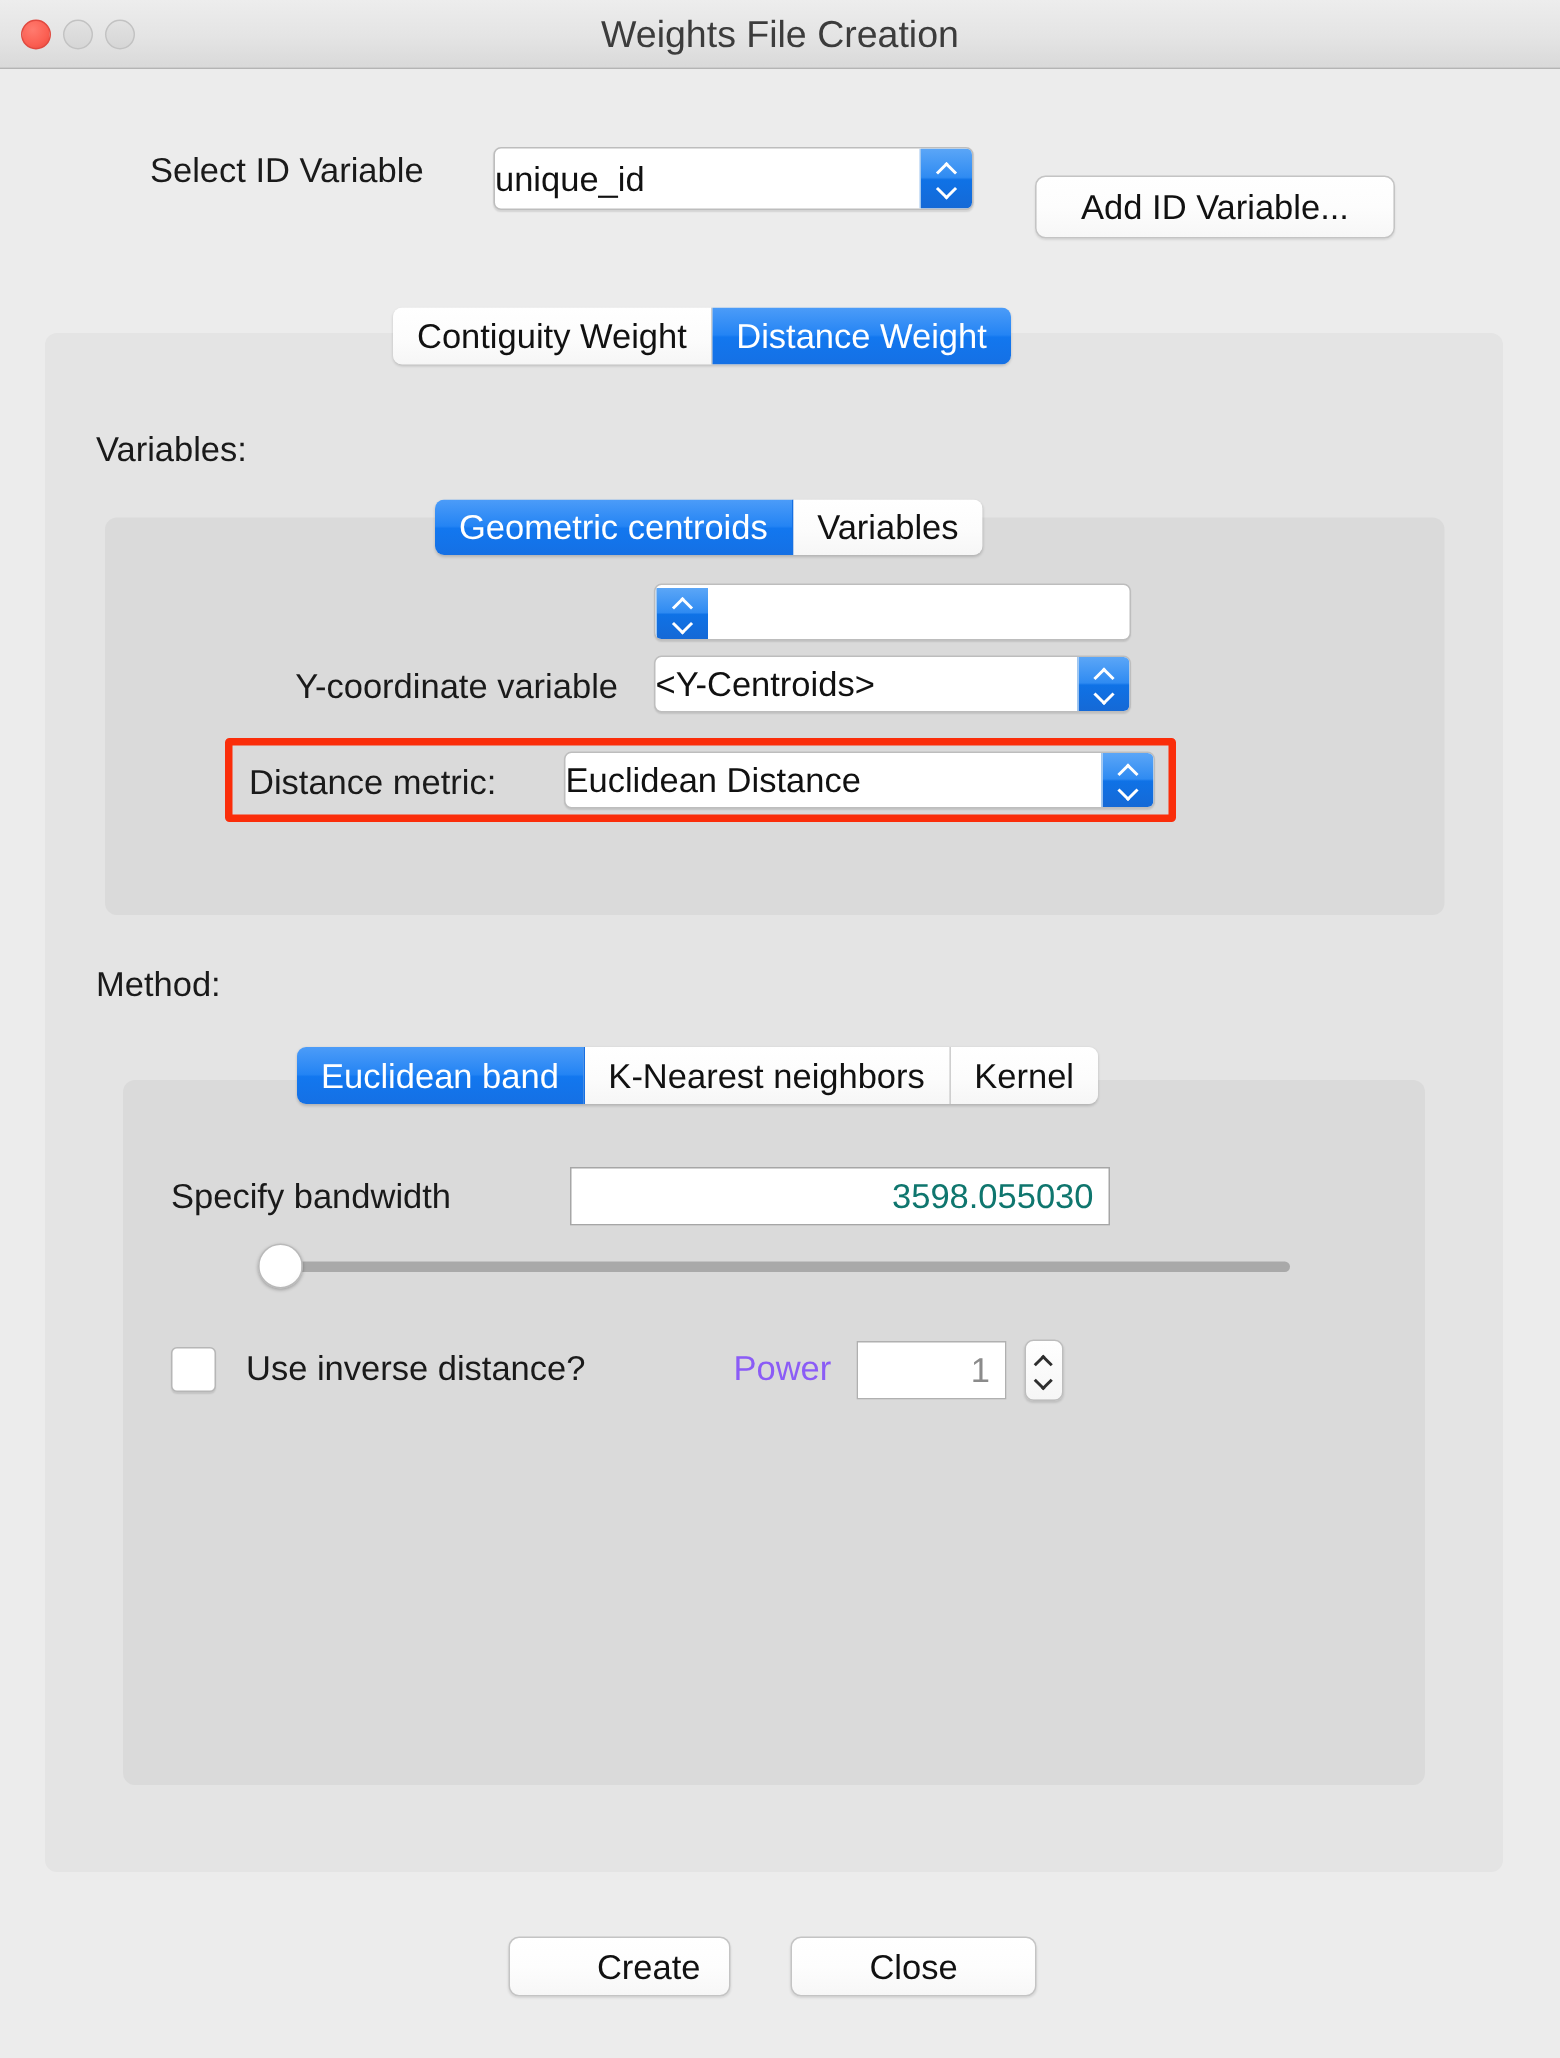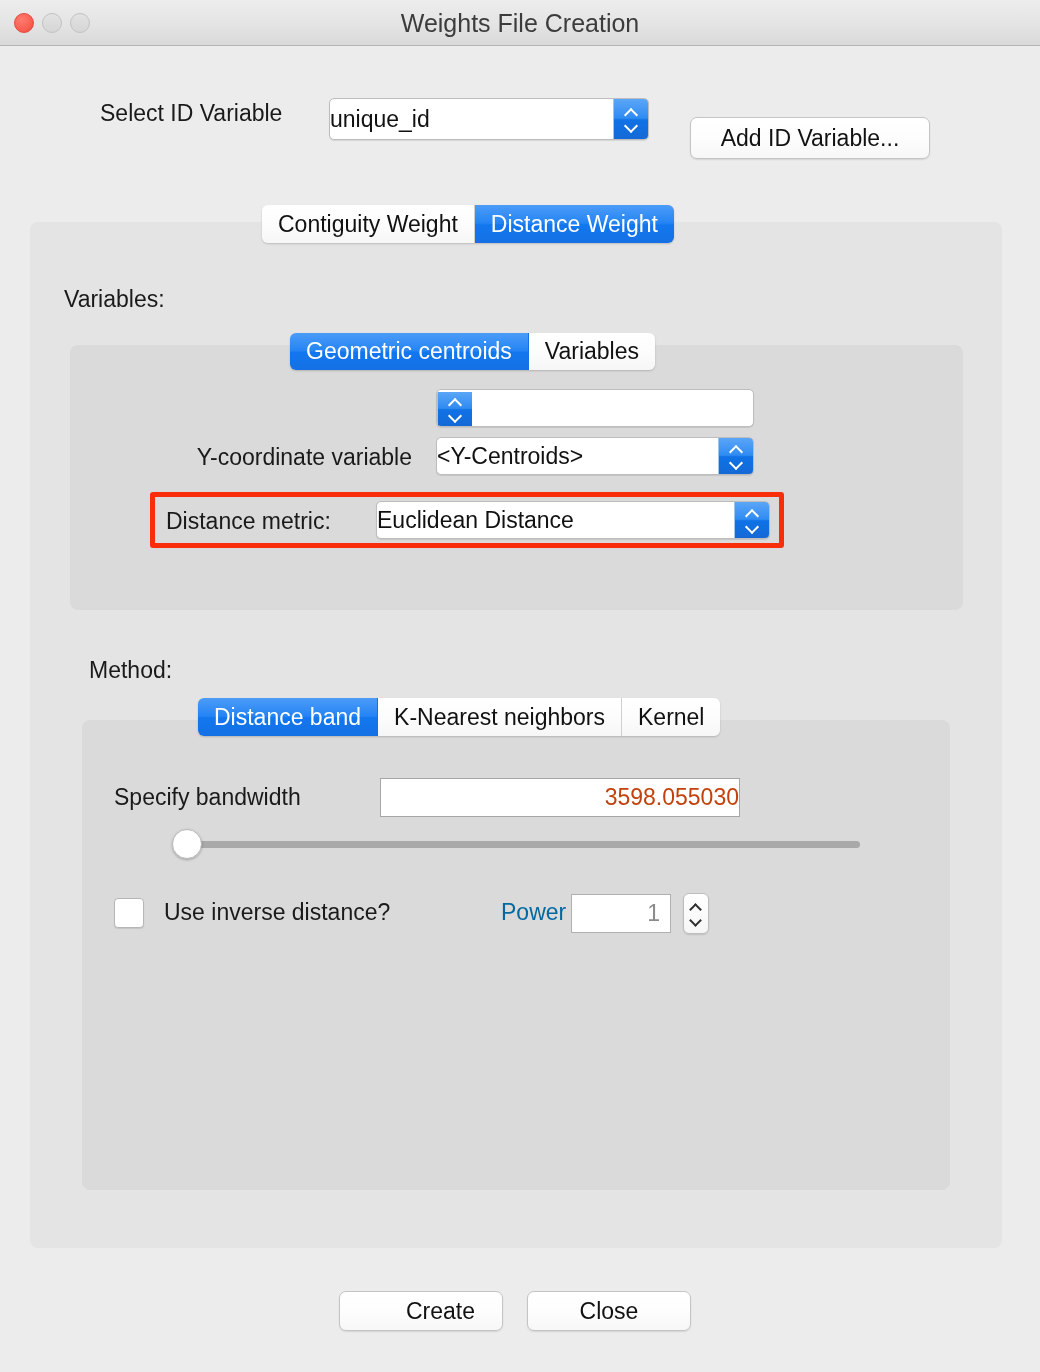--- a/index.html
+++ b/index.html
@@ -200,21 +200,21 @@
   #method-tabs { left: 198px; top: 698px; height: 38px; }
   #method-tabs .seg { height: 38px; }
 
   
   .section-label {
     position: absolute;
     font-size: 23px;
     color: #1a1a1a;
   }
   #variables-label { left: 64px; top: 286px; }
-  #method-label    { left: 64px; top: 657px; margin-left: 25px; }
+  #method-label    { left: 64px; top: 643px; }
 
   
   .inner-panel {
     position: absolute;
     background: #dadada;
     border-radius: 8px;
     box-sizing: border-box;
   }
   #variables-panel { left: 70px; top: 345px; width: 893px; height: 265px; }
   #method-panel    { left: 82px; top: 720px; width: 868px; height: 470px; }
@@ -262,22 +262,23 @@
     color: #1a1a1a;
   }
   #bandwidth-input {
     position: absolute;
     left: 380px; top: 778px;
     width: 360px; height: 39px;
     box-sizing: border-box;
     background: #ffffff;
     border: 1px solid #a6a6a6;
     font-size: 23px;
-    color: #c2410c;
+    color: #0f766e;
     text-align: right;
+    padding-right: 10px;
     line-height: 37px;
     white-space: nowrap;
     overflow: hidden;
   }
 
   #bandwidth-slider {
     position: absolute;
     left: 168px; top: 828px;
     width: 692px; height: 32px;
   }
@@ -312,22 +313,21 @@
   #inverse-label {
     position: absolute;
     left: 164px; top: 899px;
     font-size: 23px;
     color: #1a1a1a;
   }
   #power-label {
     position: absolute;
     left: 489px; top: 899px;
     font-size: 23px;
-    color: #0369a1;
-    margin-left: 12px;
+    color: #8b5cf6;
   }
   #power-input {
     position: absolute;
     left: 571px; top: 894px;
     width: 100px; height: 39px;
     box-sizing: border-box;
     background: #ffffff;
     border: 1px solid #b0b0b0;
     font-size: 23px;
     color: #8b8b8b;
@@ -364,21 +364,21 @@
     transform: rotate(45deg);
   }
   .chev-dark.down::before {
     border-left: none; border-top: none;
     border-right: 2.2px solid #2e2e2e;
     border-bottom: 2.2px solid #2e2e2e;
     top: -1px;
   }
 
   
-  #create-btn { left: 339px; top: 1291px; width: 164px; height: 40px; padding-left: 39px; }
+  #create-btn { left: 339px; top: 1291px; width: 148px; height: 40px; padding-left: 39px; }
   #close-btn  { left: 527px; top: 1291px; width: 164px; height: 40px; }
 </style>
 </head>
 <body>
 
 <div class="window">
 
   <div class="titlebar">
     <div class="traffic">
       <div class="light close"></div>
@@ -441,21 +441,21 @@
     <div class="stepper">
       <span class="chev up"></span>
       <span class="chev down"></span>
     </div>
   </div>
 
   <div class="section-label" id="method-label">Method:</div>
   <div class="inner-panel" id="method-panel"></div>
 
   <div class="segmented" id="method-tabs">
-    <div class="seg active">Distance band</div>
+    <div class="seg active">Euclidean band</div>
     <div class="seg">K-Nearest neighbors</div>
     <div class="seg">Kernel</div>
   </div>
 
   <div id="bandwidth-label">Specify bandwidth</div>
   <div id="bandwidth-input">3598.055030</div>
 
   <div id="bandwidth-slider">
     <div class="track"></div>
     <div class="thumb"></div>

